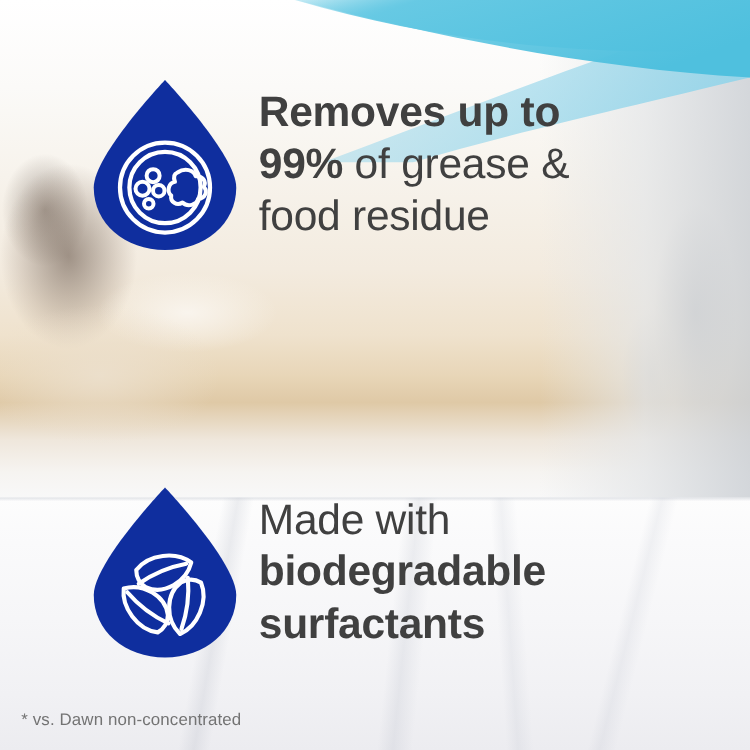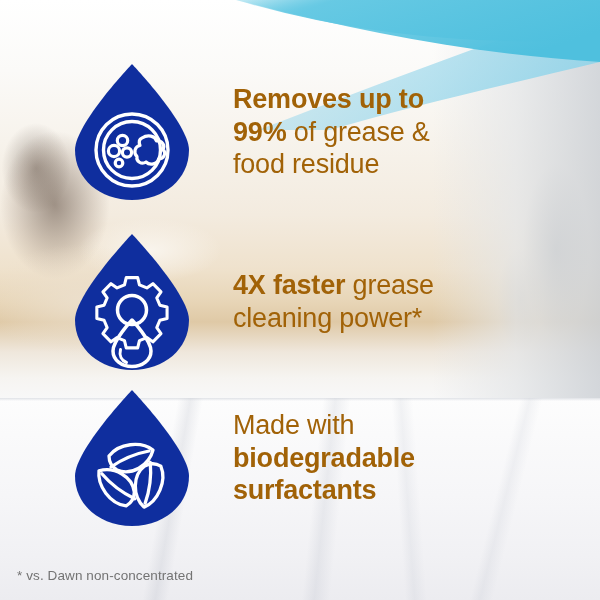--- a/index.html
+++ b/index.html
@@ -87,23 +87,23 @@
   .drop-wrap {
     position: relative;
     width: 118px;
     height: 140px;
     margin-left: 73px;
     flex: 0 0 auto;
   }
   .drop-wrap svg { display: block; }
 
   .feature-text {
-    margin-left: 42px;
-    color: #a16207;
-    font-size: 27px;
+    margin-left: 16px;
+    color: #404040;
+    font-size: 34px;
     line-height: 1.21;
     letter-spacing: -0.2px;
     max-width: 300px;
   }
   .feature-text b { font-weight: 700; }
   .feature-text .reg { font-weight: 400; text-align: center; }
 
   
   .footnote {
     position: absolute;
@@ -164,38 +164,20 @@
                  C 65.5 79.5, 66.5 77, 69 76 Z" fill="none" stroke="#ffffff" stroke-width="3.2" stroke-linejoin="round"></path>
       </svg>
     </div>
     <div class="feature-text">
       <div><b>Removes up to</b></div>
       <div><b>99%</b><span class="reg"> of grease &amp;</span></div>
       <div><span class="reg">food residue</span></div>
     </div>
   </div>
 
-  <div class="feature" id="feature-1">
-    <div class="drop-wrap">
-      <svg width="118" height="140" viewBox="0 0 118 140" aria-hidden="true">
-        <path d="M59 2 C 59 2, 116 62, 116 88 C 116 117, 91 138, 59 138 C 27 138, 2 117, 2 88 C 2 62, 59 2, 59 2 Z" fill="#0f2e9e"></path>
-        <path d="M52.5 43 h13 l2 8.2 l8.4 3.5 l6.9 -4.8 l9.2 9.2 l-4.8 6.9 l3.5 8.4 l8.2 2 v13 l-8.2 2
-                 l-3.5 8.4 l4.8 6.9 l-9.2 9.2 l-6.9 -4.8 l-8.4 3.5 l-2 8.2 h-13 l-2 -8.2 l-8.4 -3.5
-                 l-6.9 4.8 l-9.2 -9.2 l4.8 -6.9 l-3.5 -8.4 l-8.2 -2 v-13 l8.2 -2 l3.5 -8.4 l-4.8 -6.9
-                 l9.2 -9.2 l6.9 4.8 l8.4 -3.5 Z" fill="none" stroke="#ffffff" stroke-width="3.5" stroke-linejoin="round" transform="translate(0,-1) scale(0.88) translate(8,10)"></path>
-        <circle cx="59" cy="78" r="14.5" fill="none" stroke="#ffffff" stroke-width="3.5"></circle>
-        <path d="M59 96 C 59 96, 78 116, 78 127 C 78 136, 69.5 142.5, 59 142.5 C 48.5 142.5, 40 136, 40 127 C 40 116, 59 96, 59 96 Z" fill="none" stroke="#ffffff" stroke-width="3.5" stroke-linejoin="round" transform="translate(0,-8) scale(1) "></path>
-        <path d="M47.5 117.5 C 46 123.5, 48.5 128.5, 53.5 130.5" fill="none" stroke="#ffffff" stroke-width="3" stroke-linecap="round"></path>
-      </svg>
-    </div>
-    <div class="feature-text">
-      <div><b>4X faster</b><span class="reg"> grease</span></div>
-      <div><span class="reg">cleaning power*</span></div>
-    </div>
-  </div>
 
   <div class="feature" id="feature-2">
     <div class="drop-wrap">
       <svg width="118" height="140" viewBox="0 0 118 140" aria-hidden="true">
         <path d="M59 2 C 59 2, 116 62, 116 88 C 116 117, 91 138, 59 138 C 27 138, 2 117, 2 88 C 2 62, 59 2, 59 2 Z" fill="#0f2e9e"></path>
         <g fill="none" stroke="#ffffff" stroke-width="3.3" stroke-linecap="round" stroke-linejoin="round">
 
           <g transform="rotate(0 59 88)">
             <path d="M36 68 C 46 55, 68 53, 80 62 C 76 78, 58 88, 44 82 C 39 79, 36 74, 36 68 Z"></path>
             <path d="M38 79 C 48 72, 60 66, 76 63"></path>

